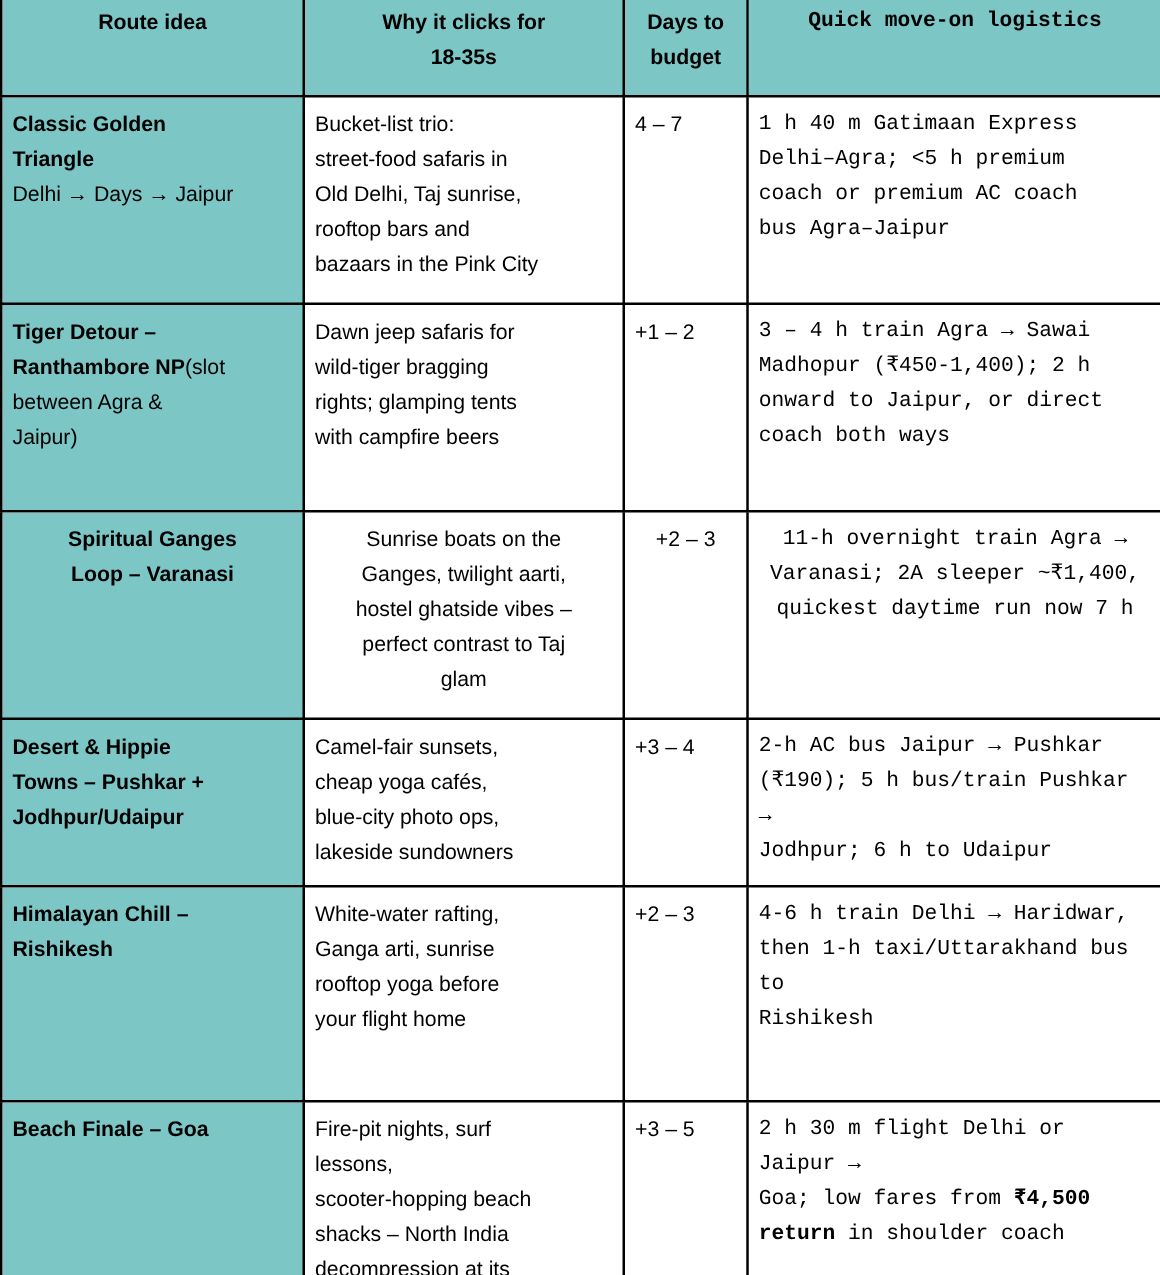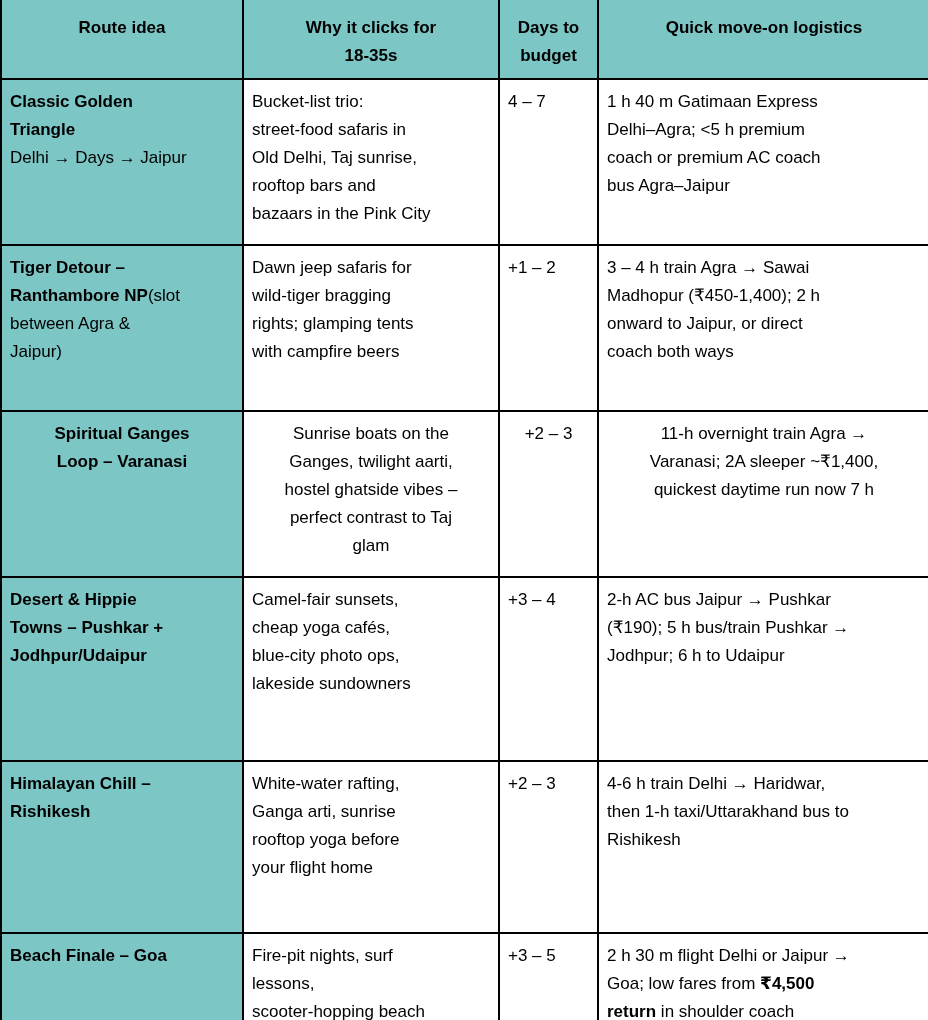--- a/index.html
+++ b/index.html
@@ -19,35 +19,35 @@
     border:2px solid var(--border);
     vertical-align:top;
     font-size:17px;line-height:28px;
     padding:8px 8px;overflow:hidden;
     word-wrap:break-word;
   }
   th{
     background:var(--teal);
     font-weight:bold;text-align:center;
     white-space:pre-line;
-    padding-top:14px;
+    padding-top:4px;
   }
   td{background:var(--bg);}
   td:first-child{background:var(--teal);}
   .b{font-weight:bold;}
   
   thead th{border-top:0;}
-  th:last-child,td:last-child{border-right:0;}
+  th:last-child,td:last-child{border-right:0;font-family:Liberation Mono, monospace;}
   tbody tr:last-child td{border-bottom:0;}
   
   thead tr{height:77px;}
   tbody tr:nth-child(1){height:166px;margin-left:39px;}
   tbody tr:nth-child(2){height:166px;}
   tbody tr:nth-child(3){height:166px;text-align:center;}
-  tbody tr:nth-child(4){height:184px;}
+  tbody tr:nth-child(4){height:134px;}
   tbody tr:nth-child(5){height:172px;}
   tbody tr:nth-child(6){height:191px;}
 </style>
 </head>
 <body>
 
 <table>
   <colgroup>
     <col style="width:242px">
     <col style="width:256px">

